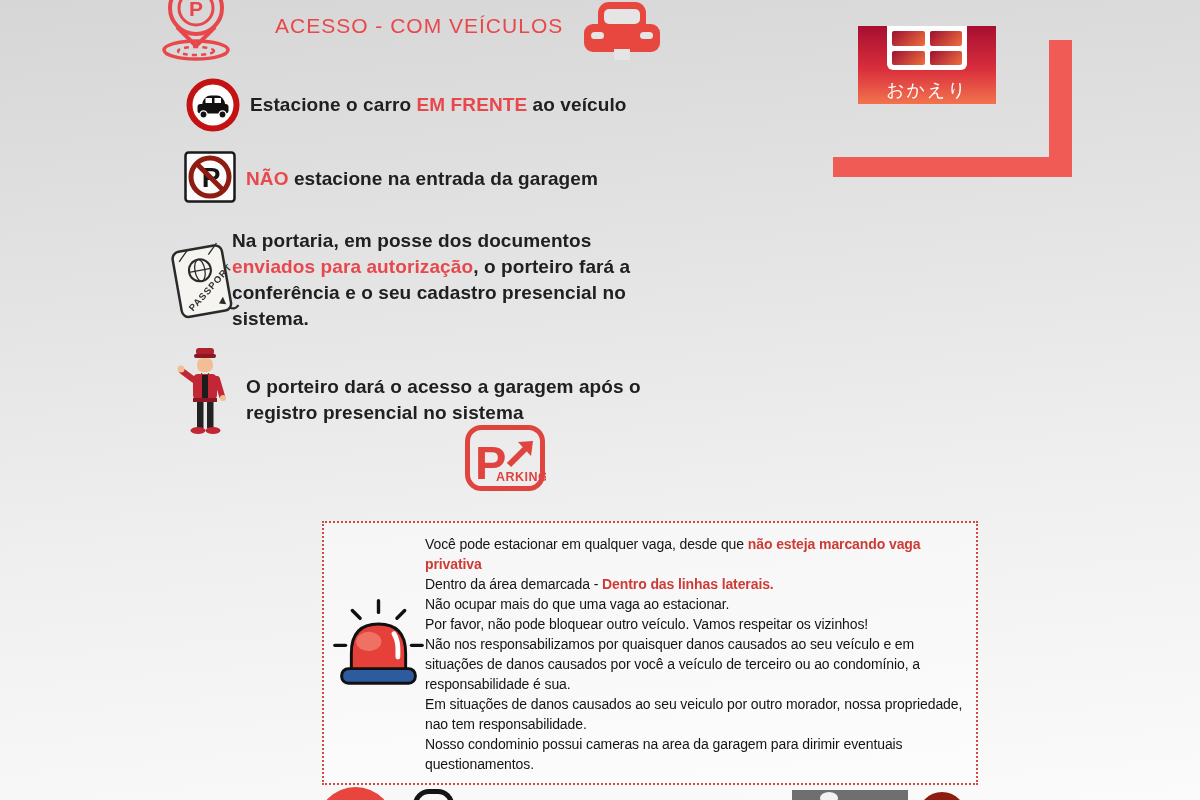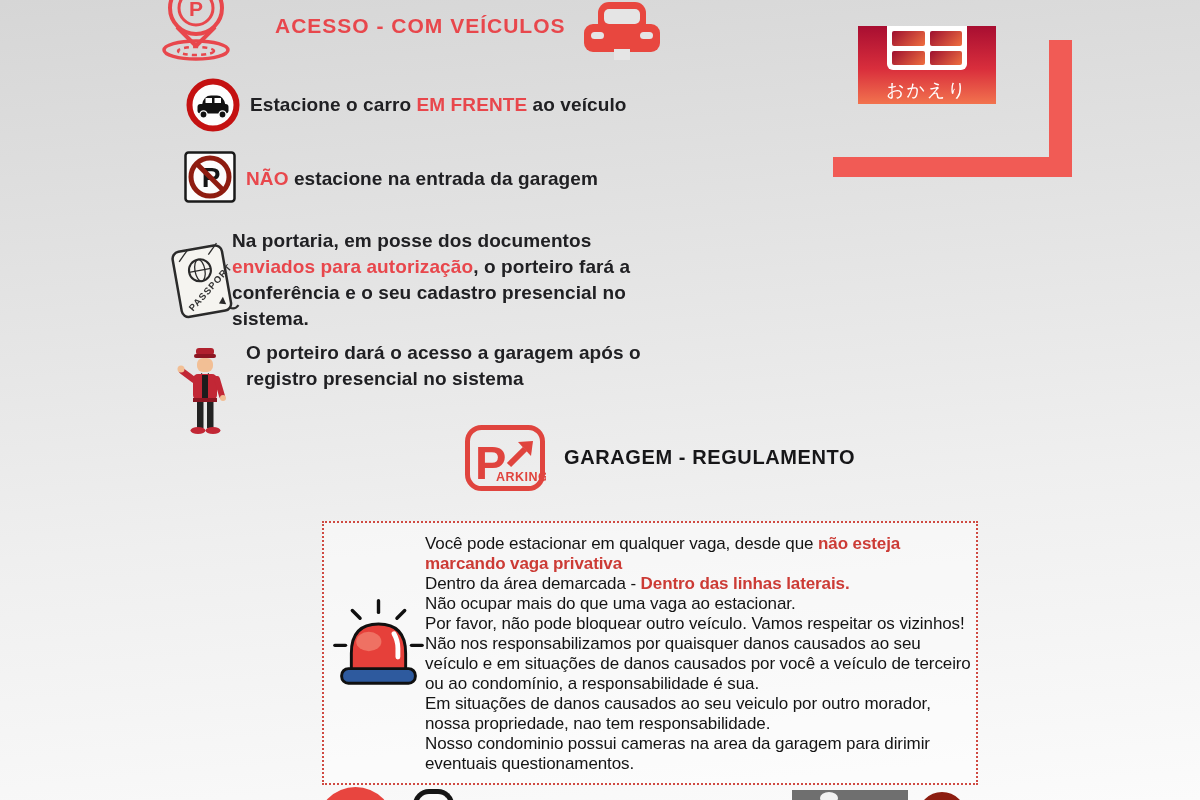--- a/index.html
+++ b/index.html
@@ -4,39 +4,39 @@
 <style>
   * { margin:0; padding:0; box-sizing:border-box; }
   html,body { width:1200px; height:800px; }
   .page {
     position:relative; width:1200px; height:800px; overflow:hidden;
     background:linear-gradient(175deg,#d6d6d6 0%,#e2e2e2 30%,#efefef 62%,#fbfbfb 100%);
     font-family:"Liberation Sans", sans-serif; color:#1d1d1f;
   }
   .abs { position:absolute; }
   .title-main {
-    left:275px; top:14px; font-size:21px; font-weight:700; letter-spacing:1px;
+    left:275px; top:14px; font-size:21px; font-weight:400; letter-spacing:1px;
     color:#e8474c;
   }
   .item-text { font-size:19px; font-weight:700; color:#202023; line-height:26px; letter-spacing:0.1px; }
   .item-text .hl { color:#e8474c; }
   .row1-text { left:250px; top:92px; }
   .row2-text { left:246px; top:166px; }
   .row3-text { left:232px; top:228px; width:424px; }
-  .row4-text { left:246px; top:340px; width:432px; }
+  .row4-text { left:246px; top:374px; width:432px; }
   .garage-title {
     left:564px; top:446px; font-size:20px; font-weight:700; letter-spacing:0.6px; color:#161618;
   }
   .rules-box {
     left:322px; top:521px; width:656px; height:264px;
     border:2px dotted #cf4a42; background:rgba(255,255,255,0.45);
   }
   .rules-text {
     position:absolute; left:101px; top:11px; width:548px;
-    font-size:17px; line-height:20px; color:#141414; font-weight:400; letter-spacing:-0.1px;
+    font-size:14px; line-height:20px; color:#141414; font-weight:400; letter-spacing:-0.1px;
   }
   .rules-text .hl { color:#cc3b35; font-weight:700; }
   .logo { left:792px; top:0; width:300px; height:145px;margin-top:40px; }
   .logo-frame-right { position:absolute; left:257px; top:0; width:23px; height:137px; background:#f15b55; }
   .logo-frame-bottom { position:absolute; left:41px; top:117px; width:239px; height:20px; background:#f15b55; }
   .logo-square {
     position:absolute; left:66px; top:-14px; width:138px; height:78px;
     background:linear-gradient(180deg,#a80e31 0%,#d92e3c 55%,#f2734e 100%);
   }
   .logo-window {
@@ -163,21 +163,20 @@
     <span>O porteiro dará o acesso a garagem após o registro presencial no sistema</span>
   </div>
 
   <svg class="abs" style="left:464px; top:424px;" width="82" height="68" viewBox="0 0 82 68">
     <rect x="3.5" y="3.5" width="75" height="61" rx="14" fill="none" stroke="#e0443e" stroke-width="5"></rect>
     <text x="11" y="55" font-size="47" font-weight="700" fill="#e0443e">P</text>
     <text x="32" y="57" font-size="12.5" font-weight="700" letter-spacing="0.5" fill="#e0443e">ARKING</text>
     <line x1="45" y1="41" x2="61" y2="25" stroke="#e0443e" stroke-width="6"></line>
     <polygon points="54,18 69,17 67,32" fill="#e0443e"></polygon>
   </svg>
-  <div class="abs garage-title">GARAGEM - REGULAMENTO</div>
 
   <div class="abs rules-box">
     <svg class="abs" style="left:6px; top:68px;" width="97" height="100" viewBox="0 0 100 103">
       <line x1="50" y1="10" x2="50" y2="22" stroke="#101010" stroke-width="3.5" stroke-linecap="round"></line>
       <line x1="23" y1="20" x2="31" y2="28" stroke="#101010" stroke-width="3.5" stroke-linecap="round"></line>
       <line x1="77" y1="20" x2="69" y2="28" stroke="#101010" stroke-width="3.5" stroke-linecap="round"></line>
       <line x1="5" y1="56" x2="16" y2="56" stroke="#101010" stroke-width="3.5" stroke-linecap="round"></line>
       <line x1="95" y1="56" x2="84" y2="56" stroke="#101010" stroke-width="3.5" stroke-linecap="round"></line>
       <path d="M22,81 L22,64 Q22,34 50,34 Q78,34 78,64 L78,81 Z" fill="#e6403a" stroke="#101010" stroke-width="3"></path>
       <ellipse cx="40" cy="52" rx="13" ry="10" fill="#ef7163"></ellipse>

